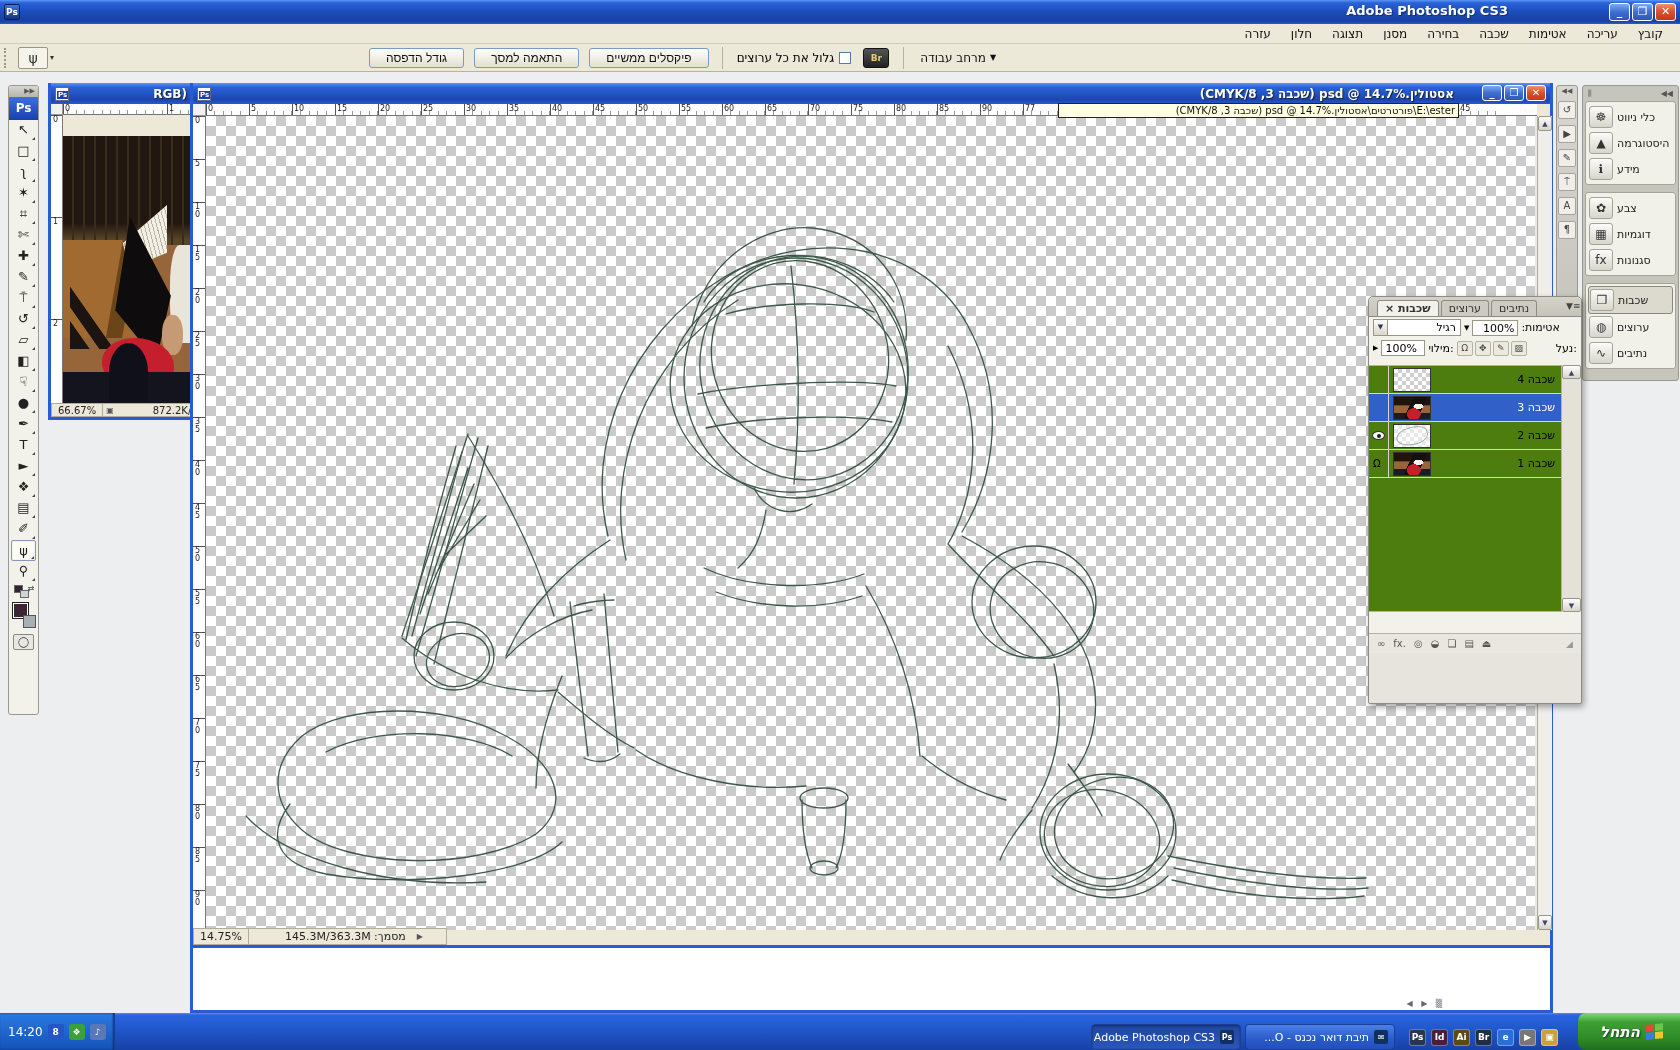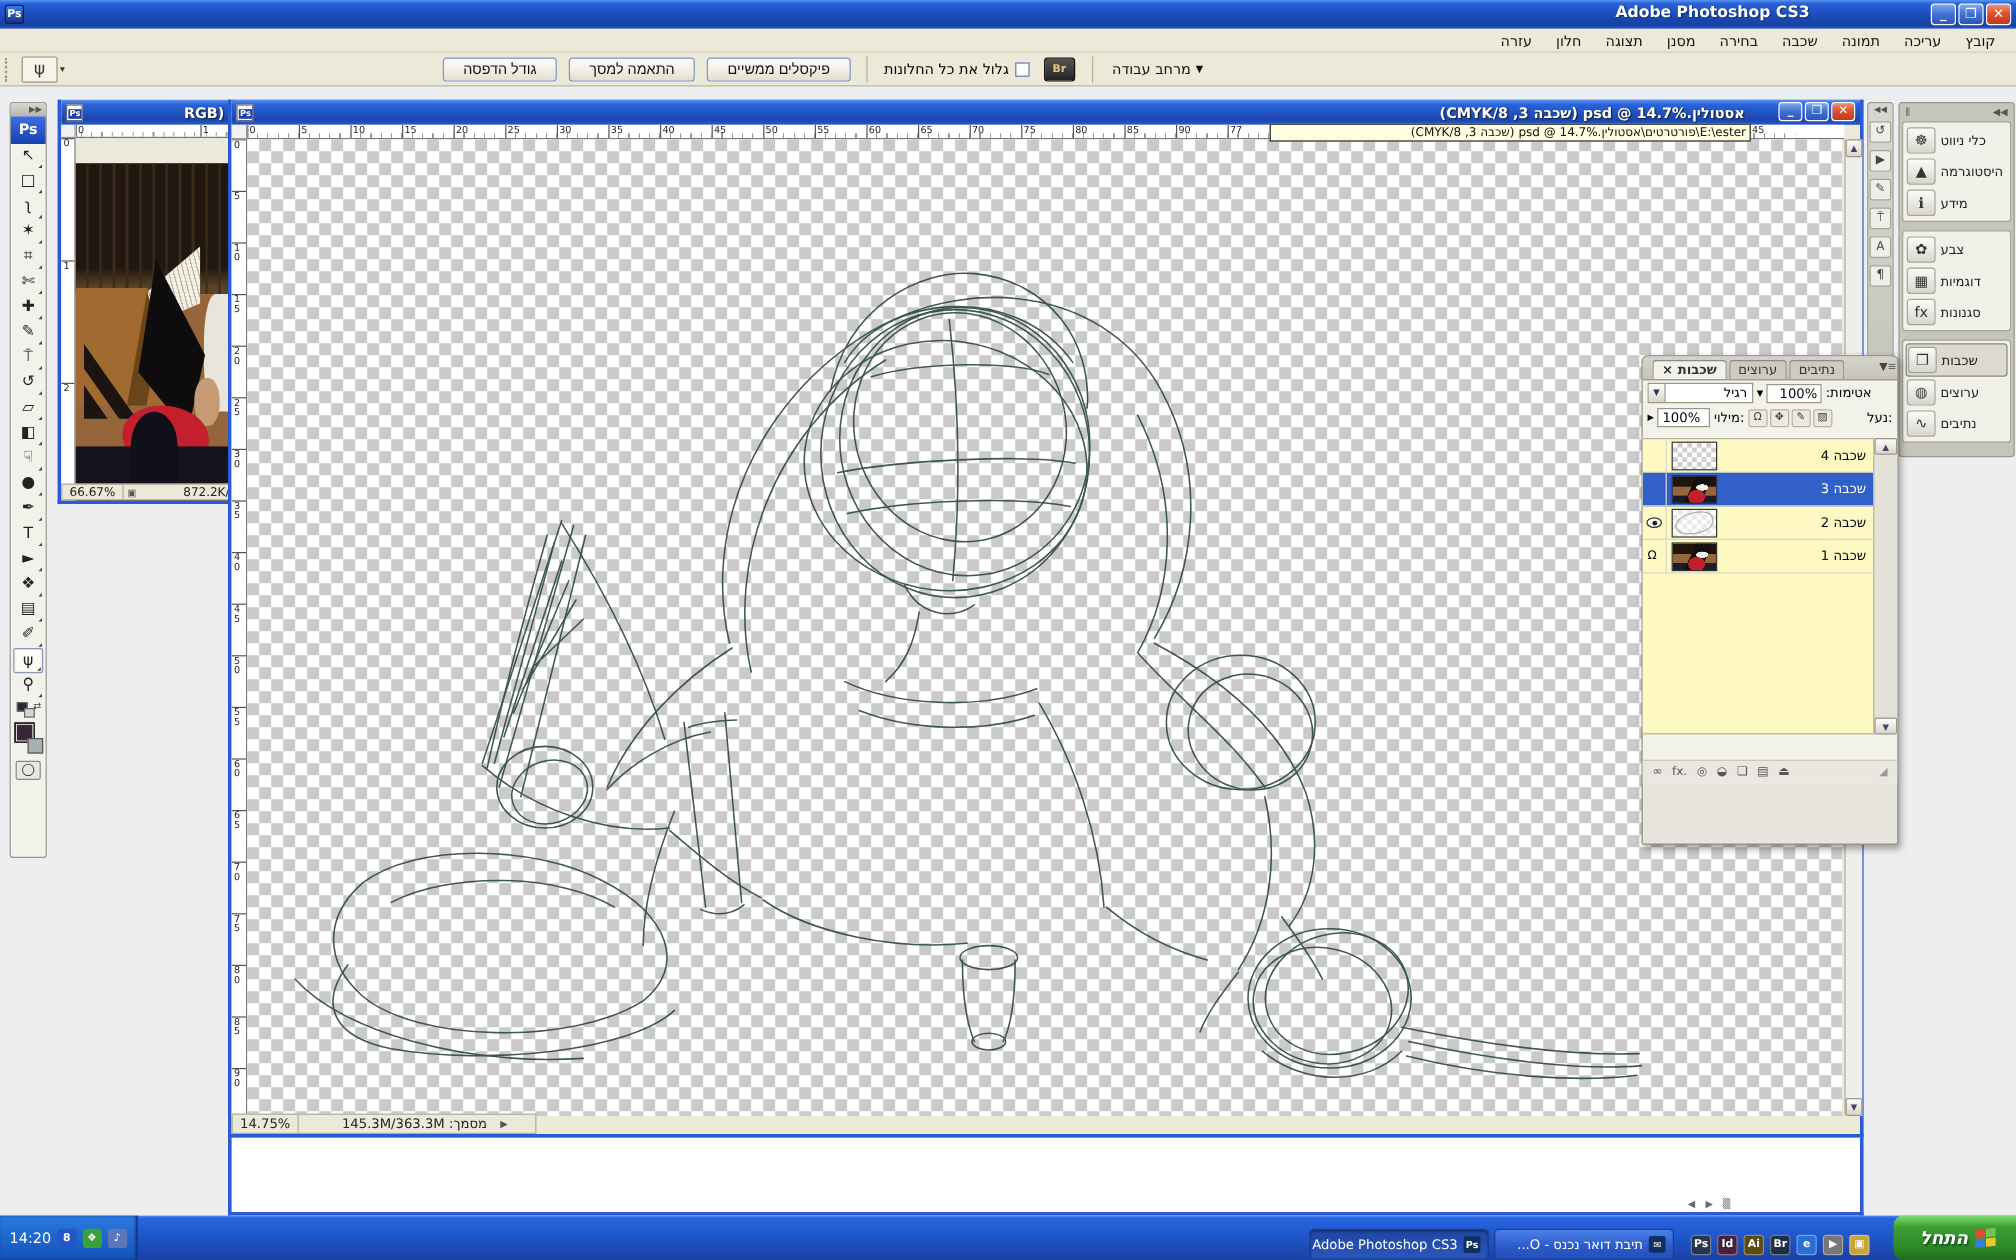--- a/index.html
+++ b/index.html
@@ -141,21 +141,21 @@
     width:88px; }
   .combo .arr { width:14px; height:15px; background:linear-gradient(180deg,#fdfdfd,#d8d5ca); border-right:1px solid #9a9786;
     font-size:7px; text-align:center; line-height:15px; color:#335; }
   .combo .val { flex:1; direction:rtl; padding:0 4px; }
   .opac { display:flex; align-items:center; direction:rtl; gap:3px; margin-right:auto; }
   .opac .field { border:1px solid #9a9786; background:#fff; height:16px; width:46px; direction:ltr; text-align:right;
     padding:0 3px; line-height:15px; }
   .locks { display:flex; align-items:center; gap:2px; }
   .lockbtn { width:16px; height:15px; border:1px solid #b5b2a2; border-radius:2px; background:#eceade; font-size:9px;
     text-align:center; line-height:13px; color:#444; }
-  .layer-list { position:absolute; left:0; top:48px; width:192px; height:247px; background:#fef9c3; border-top:1px solid #b5b2a2;
+  .layer-list { position:absolute; left:0; top:48px; width:192px; height:247px; background:#4d7c0f; border-top:1px solid #b5b2a2;
     border-bottom:1px solid #b5b2a2; overflow:hidden; }
   .layer-row { height:28px; display:flex; align-items:center; border-bottom:1px solid #d8d6cc; position:relative; }
   .layer-row.sel { background:#3160c8; color:#fff; }
   .eyebox { width:20px; height:27px; border-right:1px solid #d8d6cc; display:flex; align-items:center; justify-content:center; }
   .eye { width:13px; height:9px; border:1px solid #333; border-radius:50%; position:relative; background:#f8f8f4; }
   .eye::after { content:""; position:absolute; left:4px; top:2px; width:4px; height:4px; background:#222; border-radius:50%; }
   .eye.off { visibility:hidden; }
   .thumb { width:38px; height:24px; border:1px solid #333; margin:0 4px; background:#fff; position:relative; overflow:hidden; }
   .thumb.checker2 { background-image:conic-gradient(#cfcfcf 25%, #fff 0 50%, #cfcfcf 0 75%, #fff 0); background-size:8px 8px; }
   .thumb.photo2 { background:
@@ -232,41 +232,41 @@
     <div class="wbtn">_</div>
     <div class="wbtn">❐</div>
     <div class="wbtn close">✕</div>
   </div>
 </div>
 
 <div class="abs menubar">
 
 <div class="menu-item">קובץ</div>
     <div class="menu-item">עריכה</div>
-    <div class="menu-item">תמונה</div>
+    <div class="menu-item">אטימות</div>
     <div class="menu-item">שכבה</div>
     <div class="menu-item">בחירה</div>
     <div class="menu-item">מסנן</div>
     <div class="menu-item">תצוגה</div>
     <div class="menu-item">חלון</div>
     <div class="menu-item">עזרה</div>
   </div>
 
 <div class="abs optionsbar">
   <div class="grip"></div>
   <div class="tool-chip">ψ</div>
   <div class="caret">▾</div>
   <div style="width:300px"></div>
   <button class="xp-btn">גודל הדפסה</button>
   <button class="xp-btn">התאמה למסך</button>
   <button class="xp-btn">פיקסלים ממשיים</button>
   <div class="opt-sep"></div>
   <div class="chkrow">
     <span class="chkbox"></span>
-    <span>גלול את כל החלונות</span>
+    <span>גלול את כל ערוצים</span>
   </div>
   <div class="br-chip">Br</div>
   <div class="opt-sep"></div>
   <div class="ws-drop">
     <span style="font-size:8px">▼</span>
     <span>מרחב עבודה</span>
   </div>
 </div>
 
 <div class="abs toolbox">

